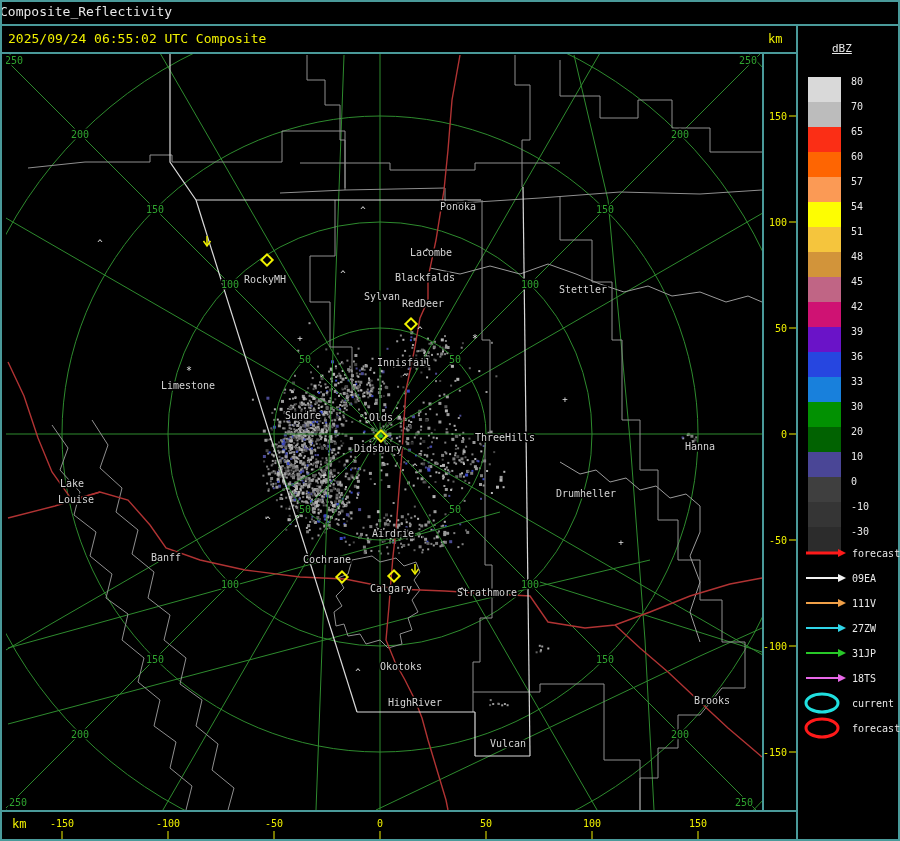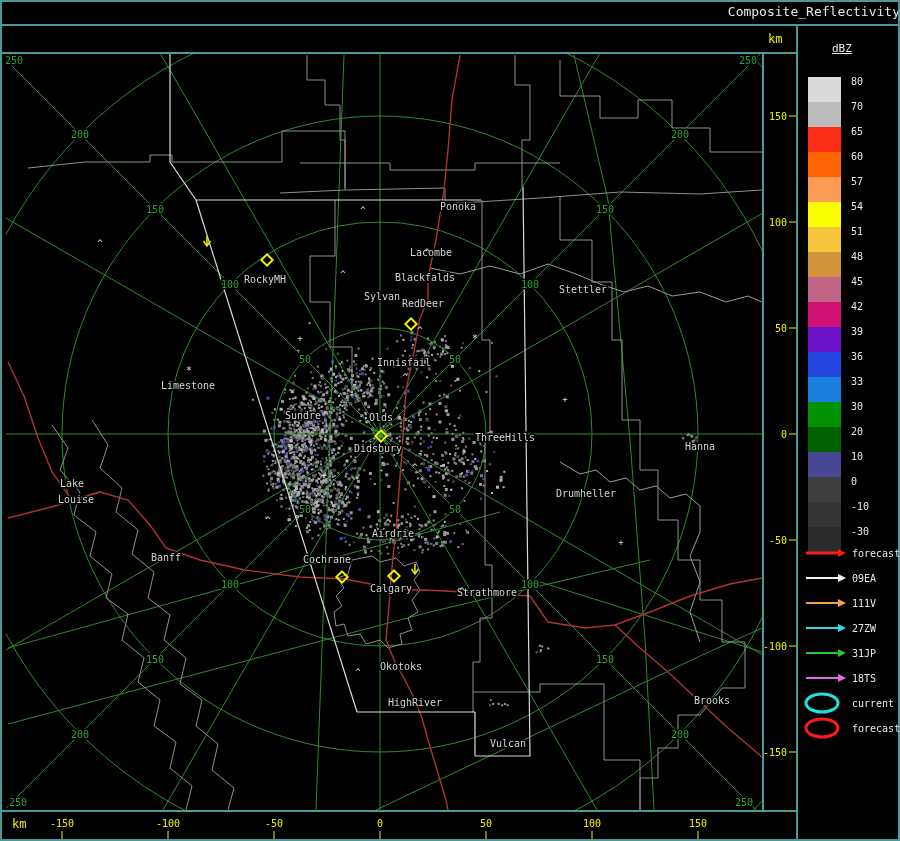--- a/index.html
+++ b/index.html
@@ -1,31 +1,32 @@
 <!DOCTYPE html>
 <html><head>
 <meta charset="utf-8">
 <style>
   html,body{margin:0;padding:0;background:#000;}
   .win{position:relative;width:900px;height:841px;background:#000;overflow:hidden;
        font-family:"DejaVu Sans Mono","Liberation Mono",monospace;}
-  .titlebar{position:absolute;left:0;top:0;width:900px;height:24px;text-align:right;
+  .titlebar{position:absolute;left:0;top:0;width:900px;height:24px;text-align:left;
             line-height:24px;color:#e8e8e8;font-size:13px;letter-spacing:0px;}
   .stamp{position:absolute;left:8px;top:31px;color:#f0f000;font-size:13px;white-space:pre;}
   .kmtop{position:absolute;left:768px;top:32px;color:#f0f000;font-size:12px;}
   .kmbottom{position:absolute;left:12px;top:817px;color:#f0f000;font-size:12px;}
   .dbz{position:absolute;left:832px;top:42px;color:#e8e8e8;font-size:11px;text-decoration:underline;}
   #scene{position:absolute;left:0;top:0;width:900px;height:841px;}
   #scene text{font-family:"DejaVu Sans Mono","Liberation Mono",monospace;}
 </style>
 </head>
 <body>
 
 <div class="win">
   <div class="titlebar">Composite_Reflectivity</div>
+  <div class="stamp">2025/09/24 06:55:02 UTC Composite</div>
   <div class="kmtop">km</div>
   <div class="kmbottom">km</div>
   <div class="dbz">dBZ</div>
   <svg id="scene" viewBox="0 0 900 841">
       <defs>
         <clipPath id="mapclip">
           <rect x="6" y="54" width="757" height="757"></rect>
         </clipPath>
       </defs>
       <g clip-path="url(#mapclip)">

